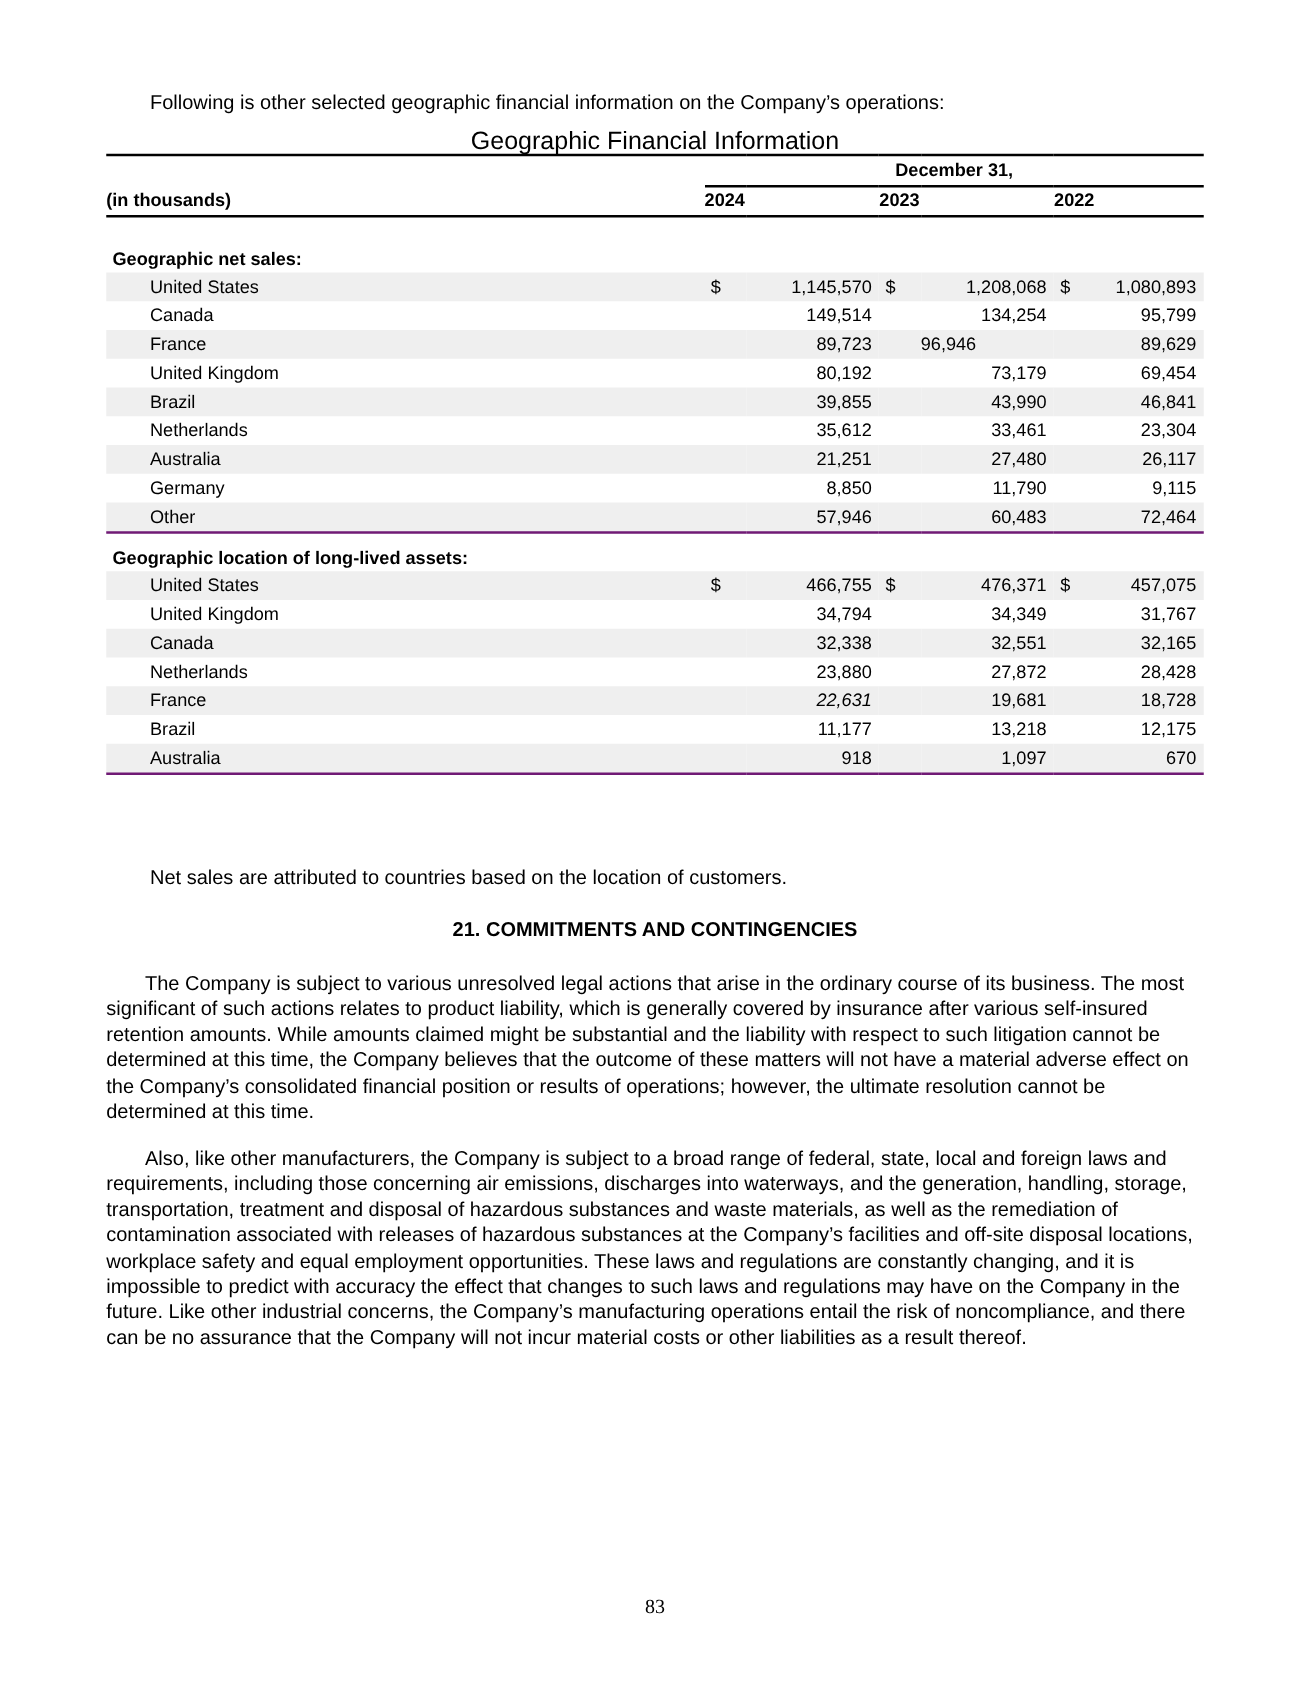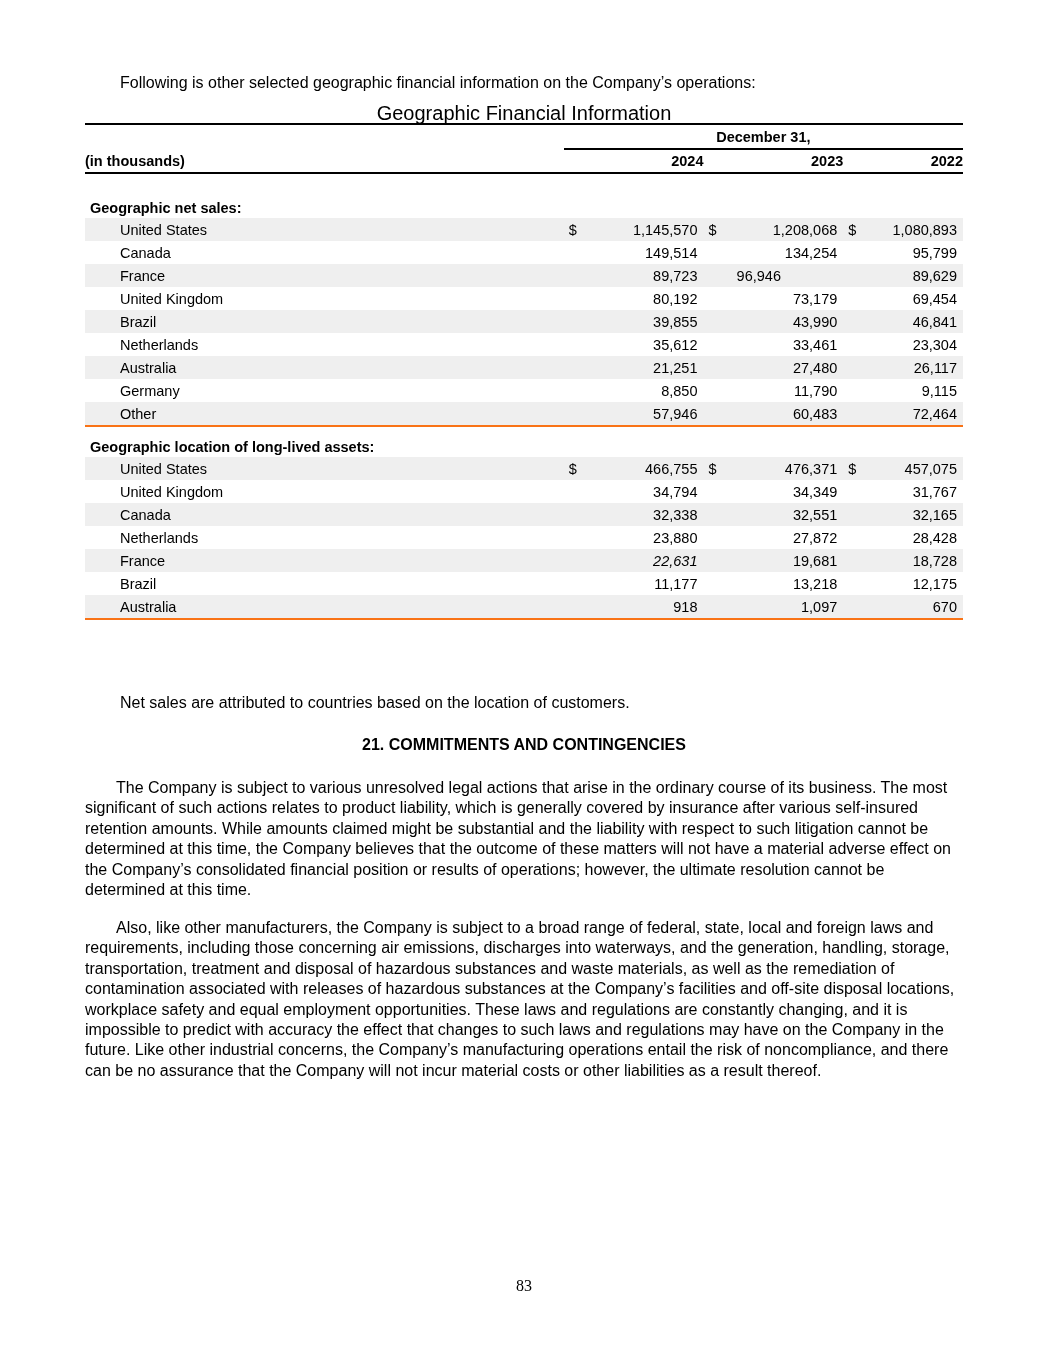--- a/index.html
+++ b/index.html
@@ -7,26 +7,26 @@
     .intro { position: absolute; left: 120px; top: 74px; font-size: 16px; }
     .table-title { position: absolute; left: 85px; width: 878px; top: 102px; text-align: center; font-weight: normal; font-size: 20px; }
     table.fin { position: absolute; left: 85px; top: 123px; width: 878px; border-collapse: collapse; font-size: 14.5px; border-top: 2px solid #000; }
     table.fin td { padding: 0; height: 23px; vertical-align: middle; white-space: nowrap; }
     .c-label { width: 475px; }
     .c-dol { width: 30px; text-align: left; padding-left: 5px !important; }
     .c-num { width: 82px; text-align: right; padding-right: 6px !important; }
     tr.period td { height: 23px; font-weight: bold; }
     tr.period td.span { text-align: center; border-bottom: 2px solid #000; }
     tr.years td { font-weight: bold; border-bottom: 2px solid #000; height: 22px; }
-    tr.years td.yr { text-align: right; }
+    tr.years td.yr { text-align: left; }
     tr.spacer td { height: 14px; }
     tr.section td { font-weight: bold; padding-left: 5px; height: 28px; vertical-align: bottom; padding-bottom: 2px; }
     tr.item td.c-label { padding-left: 35px; }
     tr.item.shade td { background: #efefef; }
-    tr.item.lastitem td { border-bottom: 2px solid #f97316; }
+    tr.item.lastitem td { border-bottom: 2px solid #701a75; }
     tr.total td { border-bottom: 4px solid #000; }
     tr.total td.c-label { padding-left: 5px; }
     .note { position: absolute; left: 120px; top: 694px; font-size: 16px; }
     .section-head { position: absolute; left: 85px; width: 878px; top: 736px; text-align: center; font-weight: bold; font-size: 16px; }
     .para { position: absolute; left: 85px; width: 880px; font-size: 16px; line-height: 20.4px; text-indent: 31px; margin: 0; }
     .p1 { top: 778px; }
     .p2 { top: 918px; }
     .pageno { position: absolute; left: 0; width: 1048px; top: 1277px; text-align: center; font-family: "Liberation Serif", serif; font-size: 16px; }
   </style>
 </head>

